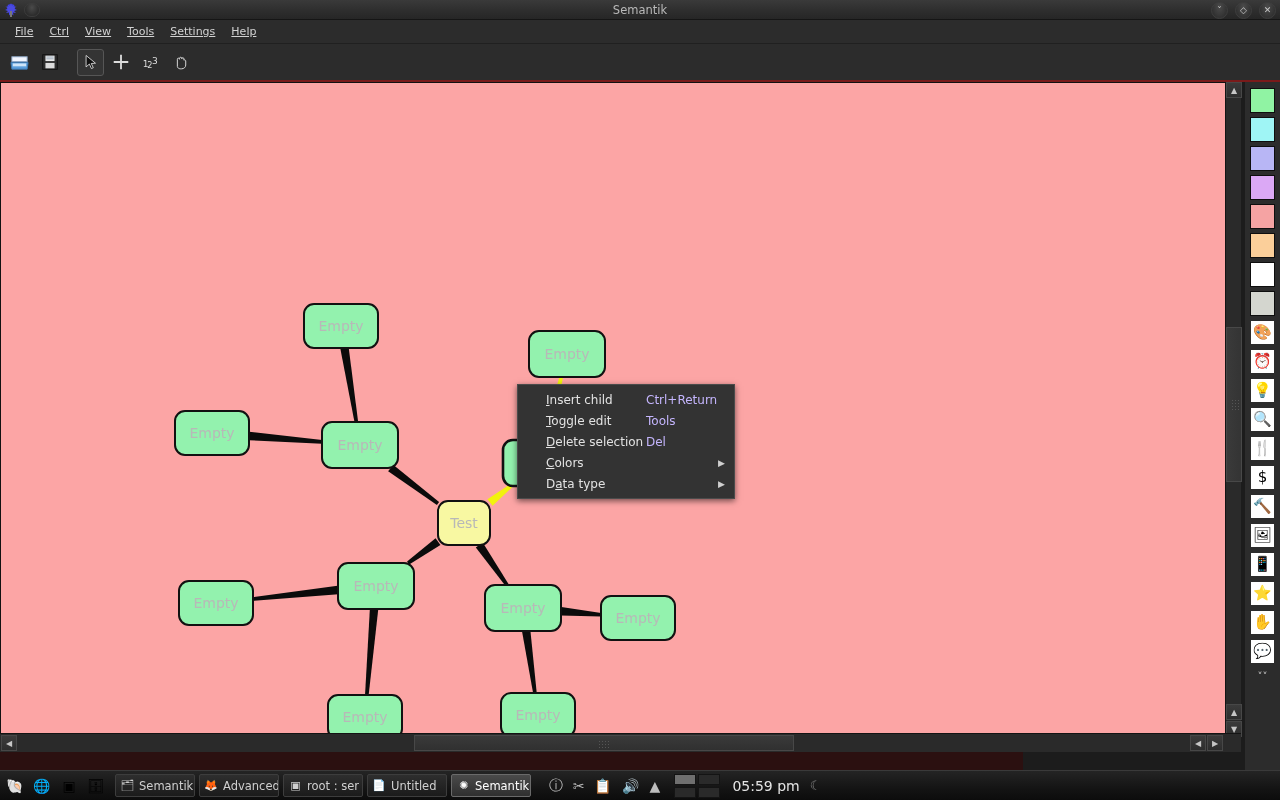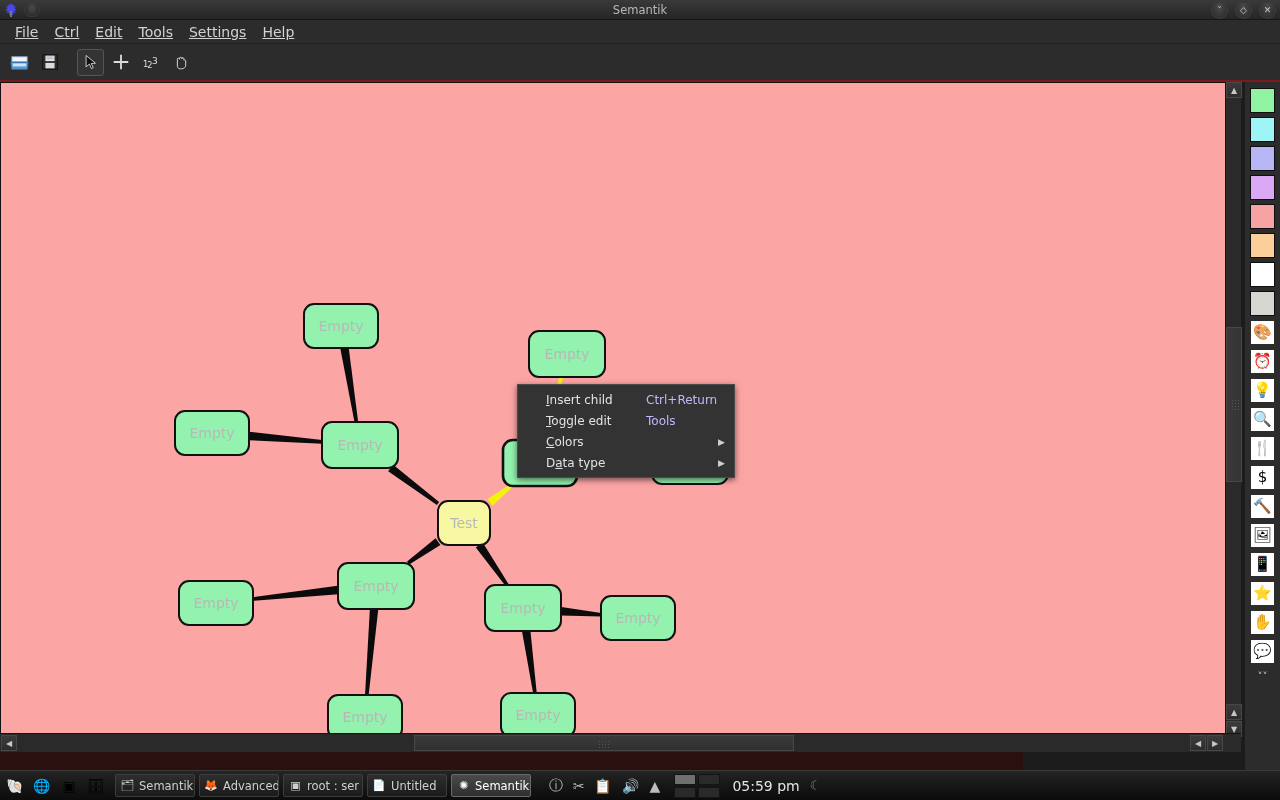--- a/index.html
+++ b/index.html
@@ -39,21 +39,21 @@
     color:#c9c9c9; font-size:9px; line-height:1;
   }
 
   
   .menubar {
     position:absolute; left:0; top:20px; width:1280px; height:24px;
     background:#2c2c2c; border-bottom:1px solid #202020;
     display:flex; align-items:center; padding-left:7px;
   }
   .menu-item {
-    font-size:14px; color:#d2d2d2; padding:2px 8px; cursor:default;
+    font-size:11px; color:#d2d2d2; padding:2px 8px; cursor:default;
   }
   .menu-item u { text-decoration:underline; }
 
   
   .toolbar {
     position:absolute; left:0; top:44px; width:1280px; height:38px;
     background:#2c2c2c;
     border-bottom:2px solid #7a1a1a;
     display:flex; align-items:center; padding-left:6px; gap:3px;
   }
@@ -203,21 +203,21 @@
     <div class="tb-btns">
       <div class="tb-btn">˅</div>
       <div class="tb-btn">◇</div>
       <div class="tb-btn">✕</div>
     </div>
   </div>
 
   <div class="menubar">
     <div class="menu-item"><u>File</u></div>
     <div class="menu-item"><u>Ctrl</u></div>
-    <div class="menu-item"><u>Edit</u></div>
+    <div class="menu-item"><u>View</u></div>
     <div class="menu-item"><u>Tools</u></div>
     <div class="menu-item"><u>Settings</u></div>
     <div class="menu-item"><u>Help</u></div>
   </div>
 
   <div class="toolbar">
     <div class="tool-btn">
       <svg viewBox="0 0 22 22" width="21" height="21">
         <rect x="3" y="5" width="16" height="5" fill="#f2f6ff" stroke="#8fa9c9"></rect>
         <path d="M2 11 h18 l-1 7 h-16 z" fill="#5a9ddb" stroke="#3d77ad"></path>
@@ -372,20 +372,24 @@
   <div class="ctxmenu" id="ctxmenu">
       <div class="ctx-item">
         <span class="ctx-label"><u>I</u>nsert child</span>
         <span class="ctx-accel">Ctrl+Return</span>
       </div>
       <div class="ctx-item">
         <span class="ctx-label"><u>T</u>oggle edit</span>
         <span class="ctx-accel">Tools</span>
       </div>
       <div class="ctx-item">
+        <span class="ctx-label"><u>D</u>elete selection</span>
+        <span class="ctx-accel">Del</span>
+      </div>
+      <div class="ctx-item">
         <span class="ctx-label"><u>C</u>olors</span>
         <span class="ctx-sub">▶</span>
       </div>
       <div class="ctx-item">
         <span class="ctx-label">D<u>a</u>ta type</span>
         <span class="ctx-sub">▶</span>
       </div>
     </div>
 
   <div class="taskbar">

